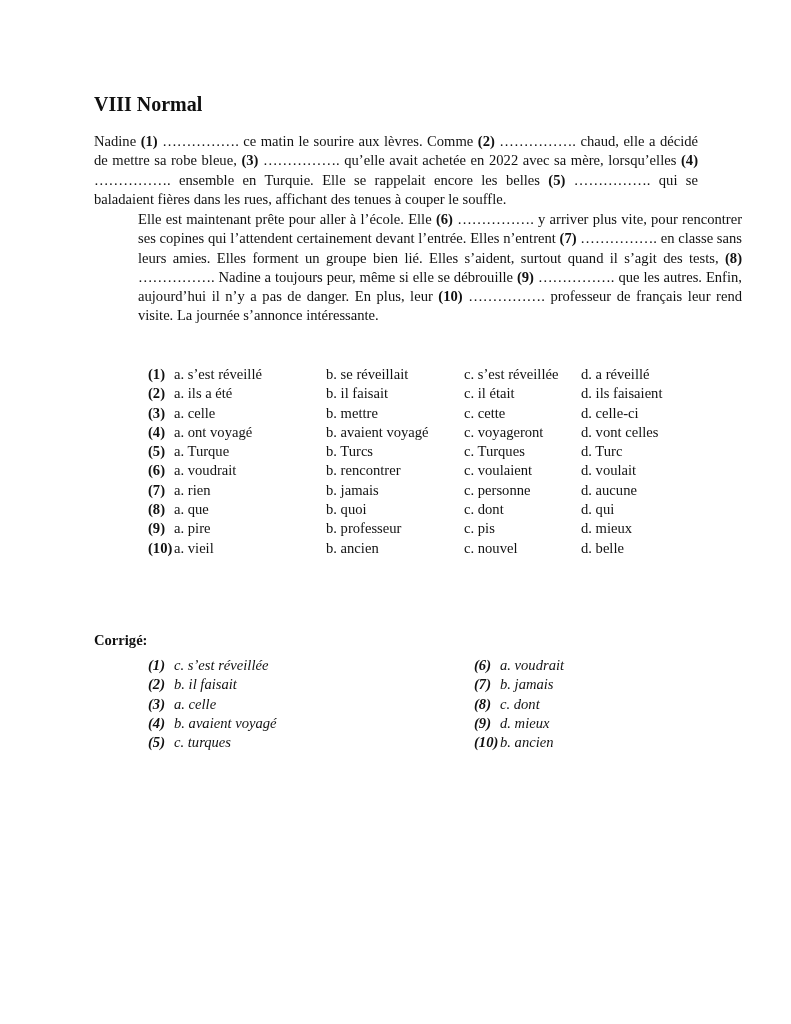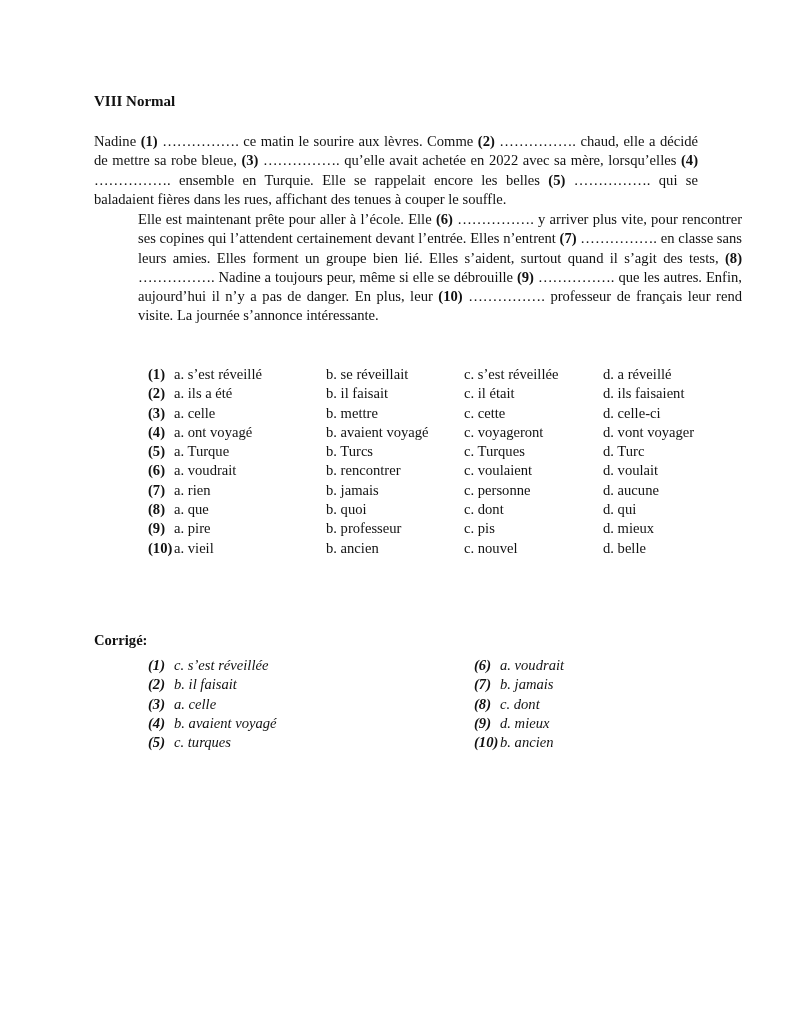--- a/index.html
+++ b/index.html
@@ -3,39 +3,39 @@
   <meta charset="utf-8">
   <style>
     html, body { margin: 0; padding: 0; background: #ffffff; }
     body {
       width: 791px; height: 1024px; position: relative; overflow: hidden;
       font-family: "Liberation Serif", "DejaVu Serif", serif;
       color: #111111; font-size: 14.6px;
     }
     .page-title {
       position: absolute; left: 94px; top: 93px;
-      font-weight: bold; font-size: 15px;
+      font-weight: bold; font-size: 20px;
     }
     .para {
       position: absolute; left: 94px; width: 604px;
       text-align: justify; line-height: 19.3px; margin: 0;
     }
     .para b { font-weight: bold; }
     #para1 { top: 132px; }
     #para2 { top: 210px; margin-left: 44px; }
 
     .options {
       position: absolute; left: 148px; top: 365px;
     }
     .opt-row { height: 19.3px; line-height: 19.3px; position: relative; white-space: nowrap; }
     .opt-num { position: absolute; left: 0; font-weight: bold; }
     .opt-a { position: absolute; left: 26px; }
     .opt-b { position: absolute; left: 178px; }
     .opt-c { position: absolute; left: 316px; }
-    .opt-d { position: absolute; left: 455px; }
+    .opt-d { position: absolute; left: 433px; }
 
     .corrige-title {
       position: absolute; left: 94px; top: 632px;
       font-weight: bold; 
     }
     .ans-col { position: absolute; top: 656px; font-style: italic; }
     #ans-left { left: 148px; }
     #ans-right { left: 474px; }
     .ans-row { height: 19.3px; line-height: 19.3px; position: relative; white-space: nowrap; }
     .ans-num { position: absolute; left: 0; font-weight: bold; }
@@ -70,21 +70,21 @@
         <span class="opt-a">a. celle</span>
         <span class="opt-b">b. mettre</span>
         <span class="opt-c">c. cette</span>
         <span class="opt-d">d. celle-ci</span>
       </div>
       <div class="opt-row">
         <span class="opt-num">(4)</span>
         <span class="opt-a">a. ont voyagé</span>
         <span class="opt-b">b. avaient voyagé</span>
         <span class="opt-c">c. voyageront</span>
-        <span class="opt-d">d. vont voyager</span>
+        <span class="opt-d">d. vont celles</span>
       </div>
       <div class="opt-row">
         <span class="opt-num">(5)</span>
         <span class="opt-a">a. Turque</span>
         <span class="opt-b">b. Turcs</span>
         <span class="opt-c">c. Turques</span>
         <span class="opt-d">d. Turc</span>
       </div>
       <div class="opt-row">
         <span class="opt-num">(6)</span>

